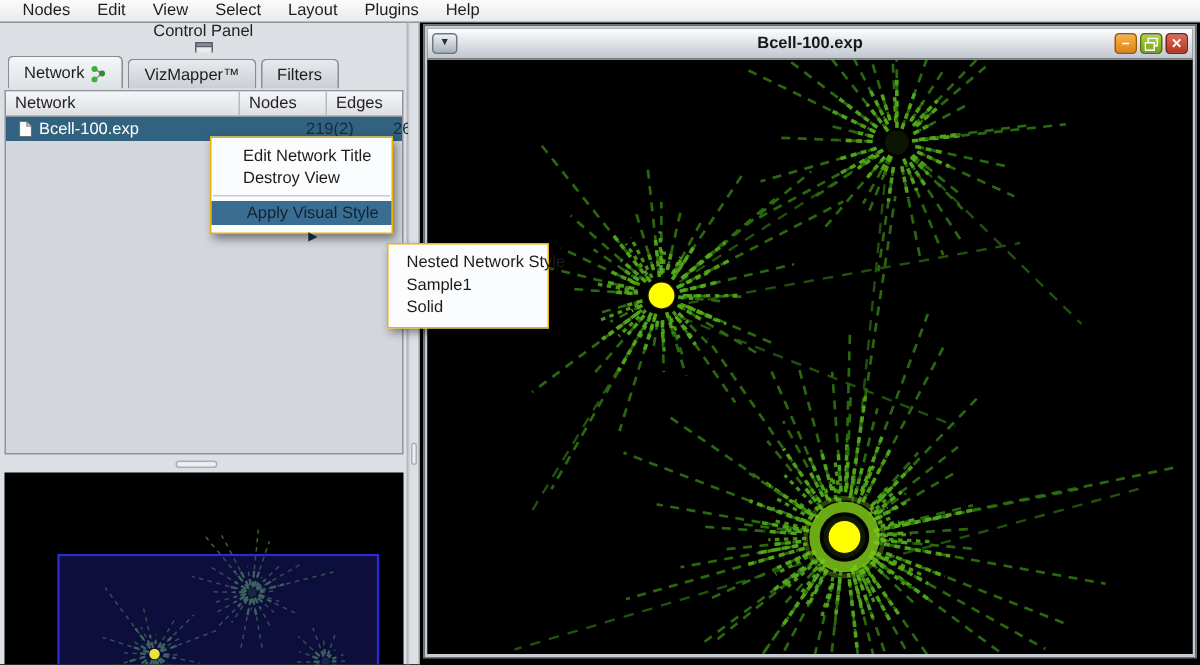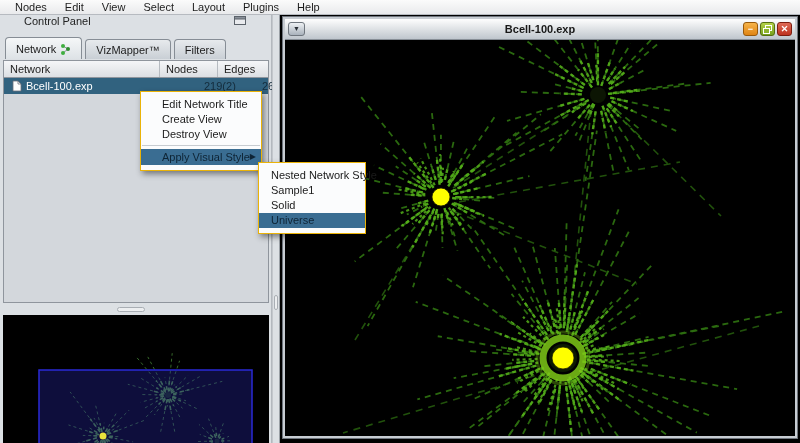--- a/index.html
+++ b/index.html
@@ -8,21 +8,21 @@
 
   
   .menubar { position:absolute; left:0; top:0; width:800px; height:15px;
     background:linear-gradient(#fbfbfb,#e9eaec); border-bottom:1px solid #b6bac0;
     display:flex; align-items:center; padding-left:6px; z-index:5; }
   .mitem { padding:0 9px; line-height:14px; }
 
   
   .cpanel { position:absolute; left:0; top:15px; width:272px; height:428px;
     background:#dce0e4; border-right:1px solid #b3b8be; }
-  .cp-header { height:20px; display:flex; align-items:flex-start; padding:0 24px; }
+  .cp-header { height:20px; display:flex; align-items:center; padding:0 10px;flex-direction:column; }
   .cp-title { flex:1; color:#222; }
   .tabbar { height:24px; display:flex; align-items:flex-end; padding-left:5px; gap:3px; }
   .tab { height:20px; border:1px solid #868d95; border-bottom:none; border-radius:4px 4px 0 0;
     padding:0 10px; display:flex; align-items:center; gap:4px;
     background:linear-gradient(#e7eaed,#c9cfd5); }
   .tab.sel { background:linear-gradient(#f5f7f8,#dde2e6); height:22px; }
 
   .table-panel { position:absolute; left:3px; top:45px; width:266px; height:243px;
     border:1px solid #8f959d; background:#d3d7dc; }
   .thead { display:grid; grid-template-columns:156px 58px auto; height:17px;
@@ -63,21 +63,21 @@
   .wbtn.cls { background:linear-gradient(#df6a55,#bd3220); border:1px solid #7d1d10; }
   .canvas { position:absolute; left:0; top:21px; width:510px; height:396px; background:#000; overflow:hidden; }
 
   
   .popup { position:absolute; background:#fbfcfd; border:1px solid #eab308;
     box-shadow:2px 3px 6px rgba(0,0,0,.45); padding:5px 0; z-index:50; }
   .pitem { height:15px; line-height:15px; padding:0 10px 0 21px; white-space:nowrap; color:#1b1b1b; }
   .sub .pitem { padding-left:12px; }
   .pitem.hl { background:#3a6d92; color:#0e2435; }
   .pitem.trigger { height:16px; line-height:16px; display:flex; justify-content:space-between;
-    align-items:center; padding-right:6px; }
+    align-items:center; padding-right:6px;flex-direction:column; }
   .psep { border-top:1px solid #c7ccd1; margin:3px 1px; }
   .arr { font-size:8px; }
   #ctx { left:140px; top:91px; width:122px; }
   #sub { left:258px; top:162px; width:108px; }
 </style>
 </head>
 <body>
 
 <div class="menubar">
     <span class="mitem">Nodes</span>
@@ -595,26 +595,24 @@
           <circle cx="278" cy="318" r="20" fill="none" stroke="#7ec818" stroke-width="7" opacity="0.85"></circle>
           <circle cx="278" cy="318" r="14" fill="#0d1a02"></circle>
           <circle cx="278" cy="318" r="11" fill="#ffff00" stroke="#1a1a00" stroke-width="0.8"></circle>
         </svg>
     </div>
   </div>
 </div>
 
 <div class="popup" id="ctx">
     <div class="pitem">Edit Network Title</div>
-    <div class="pitem">Create View</div>
     <div class="pitem">Destroy View</div>
     <div class="psep"></div>
     <div class="pitem trigger hl">
       <span>Apply Visual Style</span>
       <span class="arr">▶</span>
     </div>
   </div>
 <div class="popup sub" id="sub">
     <div class="pitem">Nested Network Style</div>
     <div class="pitem">Sample1</div>
     <div class="pitem">Solid</div>
-    <div class="pitem hl">Universe</div>
   </div>
 
 </body></html>

